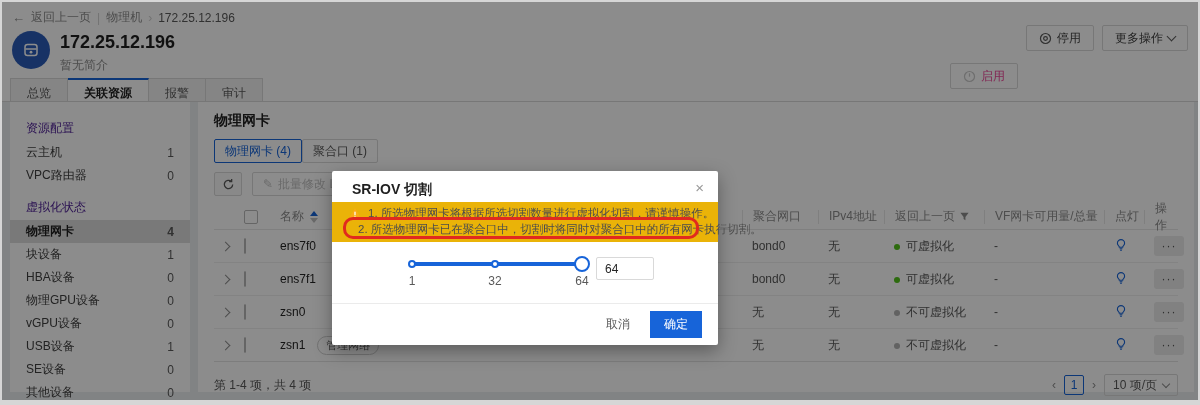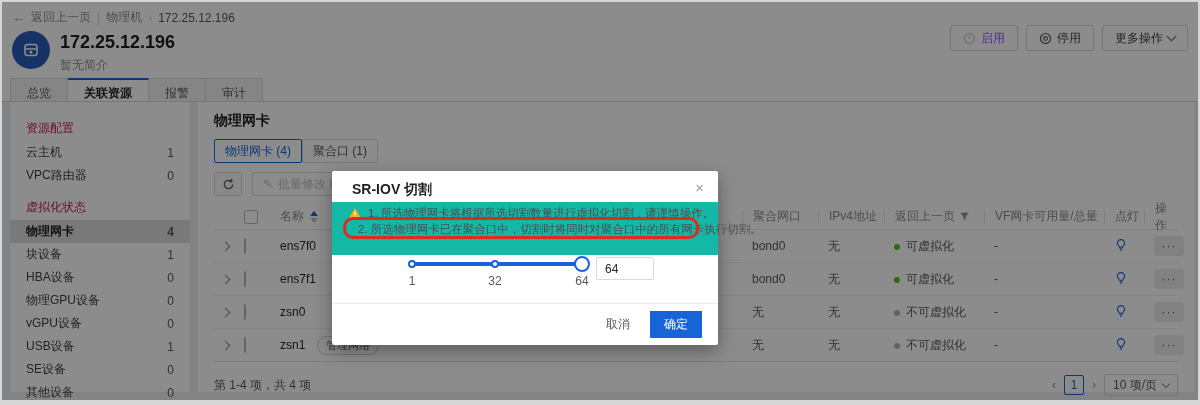--- a/index.html
+++ b/index.html
@@ -15,37 +15,37 @@
   .back-arrow { font-size:13px; color:#8c8c8c; }
 
   .avatar { position:absolute; left:10px; top:29px; width:38px; height:38px; border-radius:50%;
             background:#2b5cb8; display:flex; align-items:center; justify-content:center; }
   .page-title { position:absolute; left:58px; top:30px; font-size:18px; font-weight:bold; color:#1f1f1f; }
   .page-sub { position:absolute; left:58px; top:55px; color:#8c8c8c; }
 
   .top-actions { position:absolute; right:10px; top:23px; display:flex; gap:8px; }
   .tbtn { height:26px; padding:0 12px; background:#fff; border:1px solid #d9d9d9; border-radius:2px;
           display:flex; align-items:center; gap:5px; color:#404040; cursor:pointer; }
-  .tbtn.disabled { color:#8b5cf6; }
+  .tbtn.disabled { color:#ec4899;margin-top:38px; }
   .caret-down { width:7px; height:7px; border-right:1.4px solid #595959; border-bottom:1.4px solid #595959;
                 transform:rotate(45deg); margin-top:-3px; }
 
   
   .tabs { position:absolute; left:8px; top:76px; display:flex; }
   .tab { height:30px; padding:8px 16px; display:flex; align-items:center; background:#f3f3f3;
          border:1px solid #d9d9d9; border-left:none; color:#595959; cursor:pointer; }
   .tab:first-child { border-left:1px solid #d9d9d9; }
   .tab.active { background:#fff; border-top:2px solid #1764d9; border-bottom:1px solid #fff;
                 font-weight:bold; color:#1f1f1f; }
   .tabs-baseline { position:absolute; left:0; top:99px; width:1196px; height:1px; background:#d9d9d9; }
 
   
   .body-bg { position:absolute; left:0; top:100px; width:1196px; height:298px; background:#eceef0; }
   .sidebar { position:absolute; left:8px; top:100px; width:180px; height:290px; background:#fff; padding-top:12px; }
-  .side-sec { padding:6px 16px 4px 16px; color:#be185d; }
+  .side-sec { padding:6px 16px 4px 16px; color:#4c1d95; }
   .side-item { height:23px; padding:0 16px; display:flex; align-items:center; justify-content:space-between;
                color:#404040; cursor:pointer; }
   .side-item .cnt { color:#595959; }
   .side-item.active { background:#dcdcdc; font-weight:bold; color:#1f1f1f; }
 
   .maincard { position:absolute; left:196px; top:100px; width:996px; height:290px; background:#fff; padding:0 16px; }
   .card-title { font-size:14px; font-weight:bold; padding-top:10px; color:#1f1f1f; }
   .pills { display:flex; margin-top:9px; }
   .pill { height:24px; padding:0 10px; display:flex; align-items:center; border:1px solid #d9d9d9;
           border-radius:2px; color:#595959; background:#fff; cursor:pointer; }
@@ -90,21 +90,21 @@
              align-items:center; gap:6px; color:#595959; cursor:pointer; }
   .caret-sm { width:6px; height:6px; border-right:1.3px solid #8c8c8c; border-bottom:1.3px solid #8c8c8c;
               transform:rotate(45deg); margin-top:-2px; }
 
   
   .overlay { position:absolute; inset:0; background:rgba(0,0,0,0.45); z-index:10; }
   .dialog { position:absolute; left:330px; top:169px; width:386px; height:174px; background:#fff;
             border-radius:2px; box-shadow:0 6px 18px rgba(0,0,0,0.35); z-index:20; }
   .dlg-head { position:absolute; left:20px; top:10px; font-size:14px; font-weight:bold; color:#1f1f1f; }
   .dlg-close { position:absolute; right:14px; top:8px; color:#999; font-size:15px; cursor:pointer; }
-  .warnband { position:absolute; left:0; top:31px; width:386px; height:53px; background:#14b8a6; }
+  .warnband { position:absolute; left:0; top:31px; width:386px; height:40px; background:#eab308; }
   .warn-icon { position:absolute; left:16px; top:5px; }
   .wline1 { position:absolute; left:36px; top:4px; color:#4d4d4d; white-space:nowrap; font-size:11.5px; }
   .wline2 { position:absolute; left:26px; top:20px; color:#4d4d4d; white-space:nowrap; font-size:11.5px; }
   .redbox { position:absolute; left:11px; top:46px; width:356px; height:22px; border:3px solid #e12a1e;
             border-radius:10px; z-index:25; }
   .slider-zone { position:absolute; left:78px; top:91px; width:172px; }
   .track { position:relative; height:4px; background:#1764d9; border-radius:2px; }
   .sdot { position:absolute; top:-2px; width:8px; height:8px; background:#fff; border:2px solid #1764d9;
           border-radius:50%; }
   .shandle { position:absolute; right:-8px; top:-6px; width:16px; height:16px; background:#fff;

